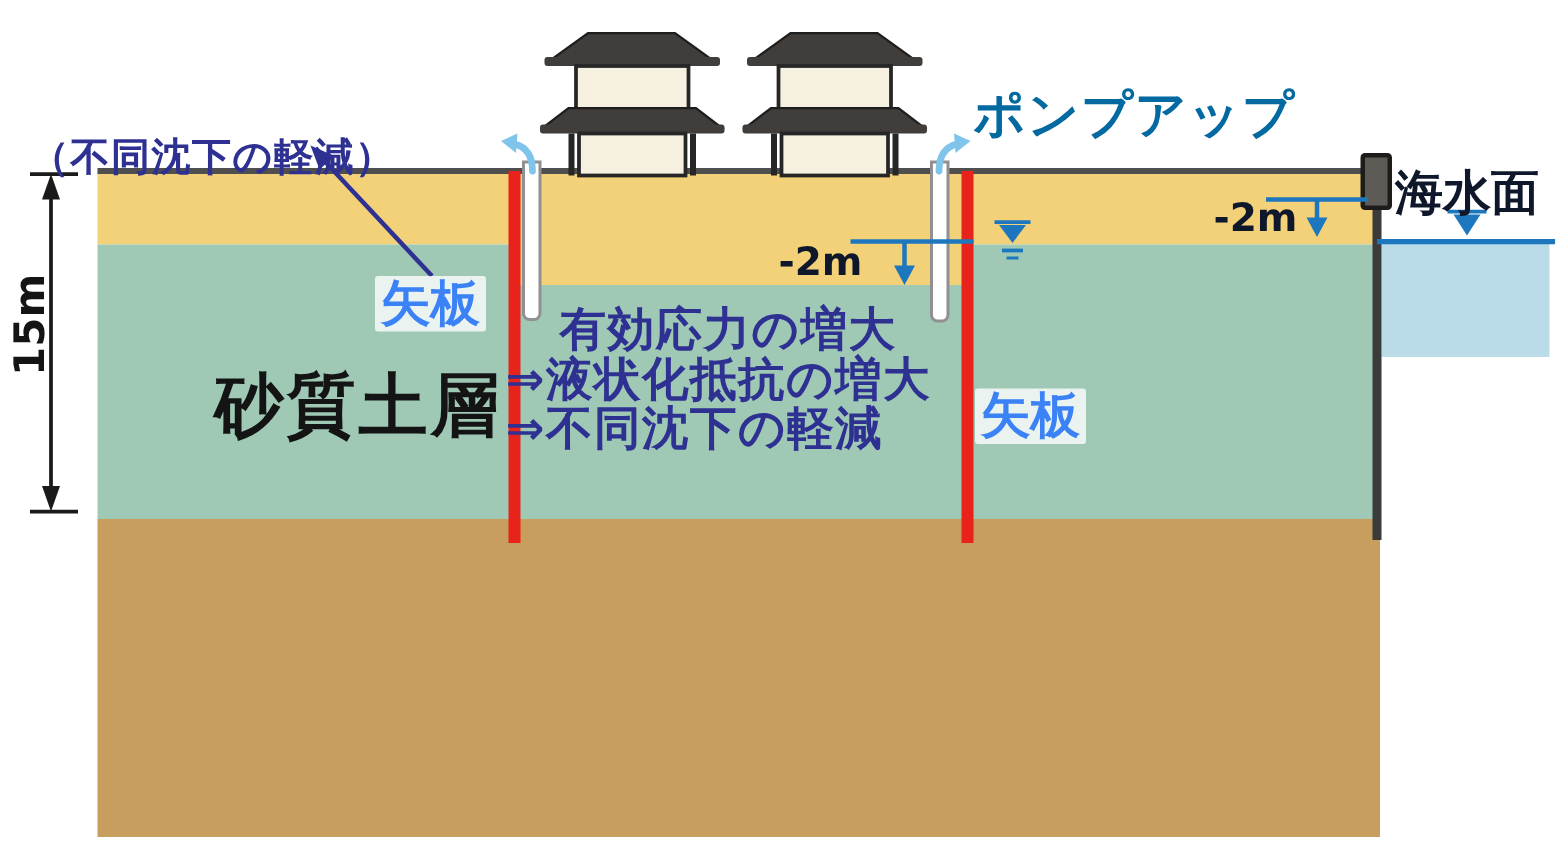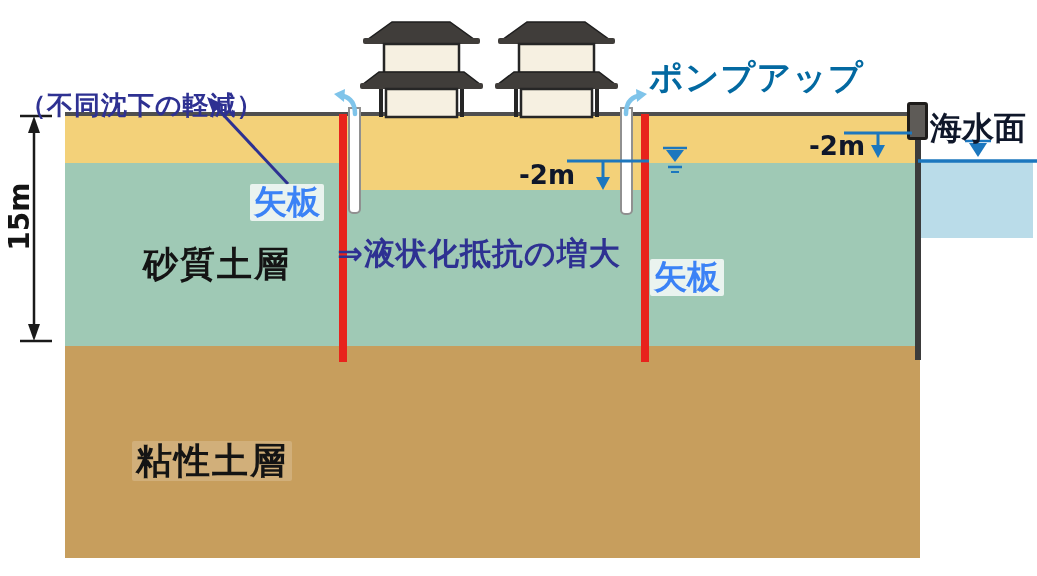--- a/index.html
+++ b/index.html
@@ -122,20 +122,21 @@
   <div class="txt redtxt labelbox" style="left:250px;top:184px;font-size:33px;">矢板</div>
   <div class="txt redtxt labelbox" style="left:650px;top:259px;font-size:33px;">矢板</div>
 
   <div class="txt pblue" style="left:649px;top:60px;font-size:34px;letter-spacing:1px;">ポンプアップ</div>
 
   <div class="txt wblue" style="left:930px;top:112px;font-size:32px;text-align:center;">海水面</div>
 
   <div class="txt wblue" style="left:519px;top:162px;font-size:26px;">-2m</div>
   <div class="txt wblue" style="left:809px;top:133px;font-size:26px;">-2m</div>
 
+  <div class="txt indigo" style="left:373px;top:204px;font-size:31px;letter-spacing:1px;">有効応力の増大</div>
   <div class="txt indigo" style="left:337px;top:237px;font-size:31px;letter-spacing:1px;">⇒液状化抵抗の増大</div>
+  <div class="txt indigo" style="left:337px;top:270px;font-size:31px;letter-spacing:1px;">⇒不同沈下の軽減</div>
 
-  <div class="txt blacktxt" style="left:143px;top:246px;font-size:35px;letter-spacing:2px;">砂質土層</div>
-  <div class="txt blacktxt halo" style="left:132px;top:441px;font-size:36px;letter-spacing:2px;">粘性土層</div>
+  <div class="txt blacktxt" style="left:143px;top:246px;font-size:46px;letter-spacing:2px;">砂質土層</div>
 
   <div class="txt blacktxt" style="left:-10px;top:206px;width:60px;text-align:center;font-size:28px;transform:rotate(-90deg);">15m</div>
 
 </div>
 
 </body></html>

